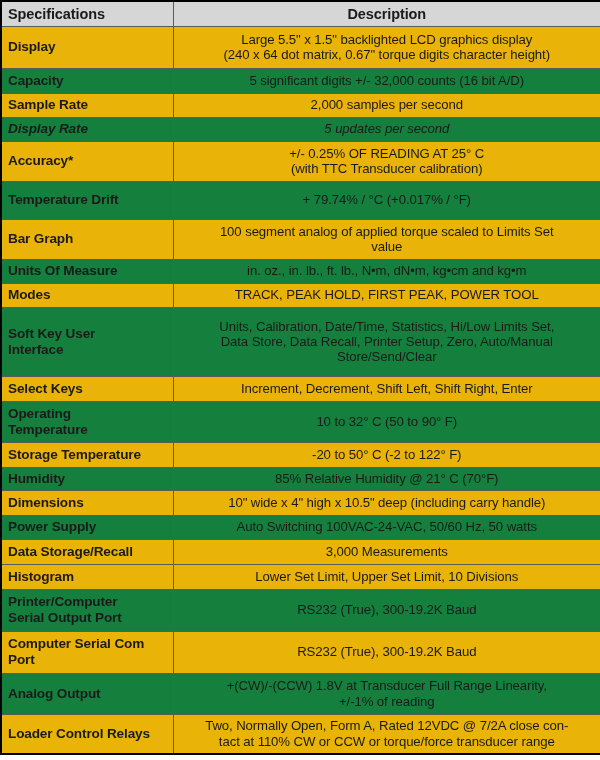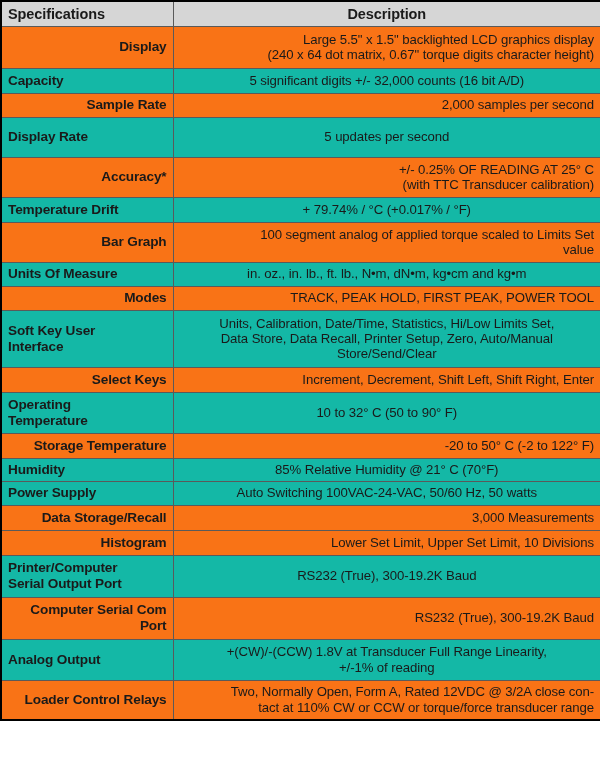--- a/index.html
+++ b/index.html
@@ -61,22 +61,22 @@
     font-size: 13.6px;
   }
   td.cell-desc {
     text-align: center;
     font-weight: normal;
     letter-spacing: -0.1px;
     padding-left: 8px;
     padding-right: 8px;
   }
 
-  tbody tr.shade td { background: #14b8a6; }
-  tbody tr.plain td { background: #f97316; text-align: right; }
+  tbody tr.shade td { background: #15803d; }
+  tbody tr.plain td { background: #eab308; }
 
   tbody tr td { border-left: none; border-right: none; }
   tbody tr td.cell-spec { border-right: 1px solid #5a5a5a; }
 
   .line2 { display: block; }
 </style>
 </head>
 <body>
 
 <table id="spec-table">
@@ -109,38 +109,38 @@
         </td>
       </tr>
       <tr class="plain" style="height: 24px;">
         <td class="cell-spec">
           <span class="line2">Sample Rate</span>
         </td>
         <td class="cell-desc">
           <span class="line2">2,000 samples per second</span>
         </td>
       </tr>
-      <tr class="shade" style="height: 40px;">
+      <tr class="shade" style="height: 24px; font-style: italic;">
         <td class="cell-spec">
           <span class="line2">Display Rate</span>
         </td>
         <td class="cell-desc">
           <span class="line2">5 updates per second</span>
         </td>
       </tr>
       <tr class="plain" style="height: 40px;">
         <td class="cell-spec">
           <span class="line2">Accuracy*</span>
         </td>
         <td class="cell-desc">
           <span class="line2">+/- 0.25% OF READING AT 25° C</span>
           <span class="line2">(with TTC Transducer calibration)</span>
         </td>
       </tr>
-      <tr class="shade" style="height: 25px;">
+      <tr class="shade" style="height: 38px;">
         <td class="cell-spec">
           <span class="line2">Temperature Drift</span>
         </td>
         <td class="cell-desc">
           <span class="line2">+ 79.74% / °C (+0.017% / °F)</span>
         </td>
       </tr>
       <tr class="plain" style="height: 40px;">
         <td class="cell-spec">
           <span class="line2">Bar Graph</span>
@@ -159,21 +159,21 @@
         </td>
       </tr>
       <tr class="plain" style="height: 24px;">
         <td class="cell-spec">
           <span class="line2">Modes</span>
         </td>
         <td class="cell-desc">
           <span class="line2">TRACK, PEAK HOLD, FIRST PEAK, POWER TOOL</span>
         </td>
       </tr>
-      <tr class="shade" style="height: 57px;">
+      <tr class="shade" style="height: 69px;">
         <td class="cell-spec">
           <span class="line2">Soft Key User</span>
           <span class="line2">Interface</span>
         </td>
         <td class="cell-desc">
           <span class="line2">Units, Calibration, Date/Time, Statistics, Hi/Low Limits Set,</span>
           <span class="line2">Data Store, Data Recall, Printer Setup, Zero, Auto/Manual</span>
           <span class="line2">Store/Send/Clear</span>
         </td>
       </tr>
@@ -203,20 +203,28 @@
         </td>
       </tr>
       <tr class="shade" style="height: 23px;">
         <td class="cell-spec">
           <span class="line2">Humidity</span>
         </td>
         <td class="cell-desc">
           <span class="line2">85% Relative Humidity @ 21° C (70°F)</span>
         </td>
       </tr>
+      <tr class="plain" style="height: 25px;">
+        <td class="cell-spec">
+          <span class="line2">Dimensions</span>
+        </td>
+        <td class="cell-desc">
+          <span class="line2">10" wide x 4" high x 10.5" deep (including carry handle)</span>
+        </td>
+      </tr>
       <tr class="shade" style="height: 24px;">
         <td class="cell-spec">
           <span class="line2">Power Supply</span>
         </td>
         <td class="cell-desc">
           <span class="line2">Auto Switching 100VAC-24-VAC, 50/60 Hz, 50 watts</span>
         </td>
       </tr>
       <tr class="plain" style="height: 25px;">
         <td class="cell-spec">
@@ -259,18 +267,18 @@
         <td class="cell-desc">
           <span class="line2">+(CW)/-(CCW) 1.8V at Transducer Full Range Linearity,</span>
           <span class="line2">+/-1% of reading</span>
         </td>
       </tr>
       <tr class="plain" style="height: 40px;">
         <td class="cell-spec">
           <span class="line2">Loader Control Relays</span>
         </td>
         <td class="cell-desc">
-          <span class="line2">Two, Normally Open, Form A, Rated 12VDC @ 3/2A close con-</span>
+          <span class="line2">Two, Normally Open, Form A, Rated 12VDC @ 7/2A close con-</span>
           <span class="line2">tact at 110% CW or CCW or torque/force transducer range</span>
         </td>
       </tr>
     </tbody>
 </table>
 
 </body></html>

